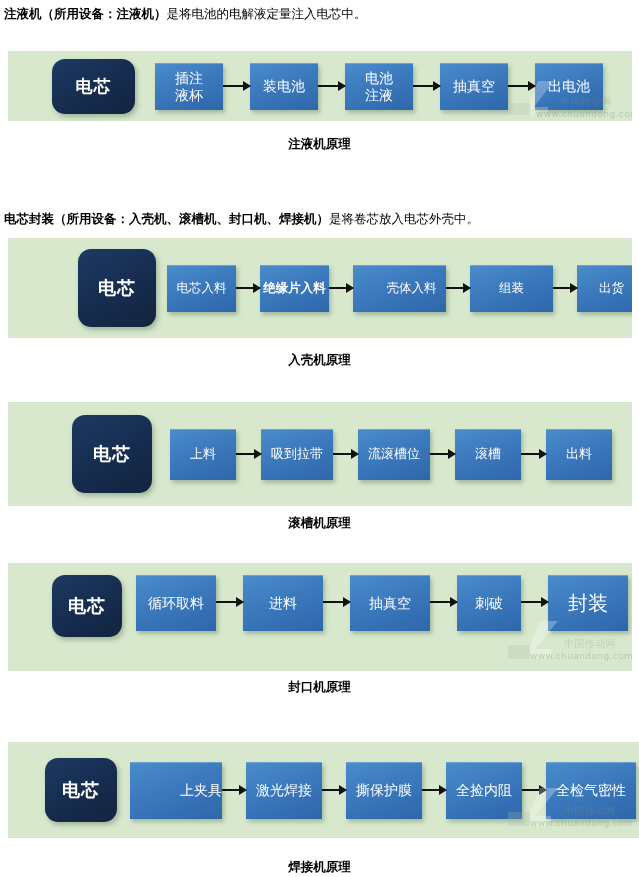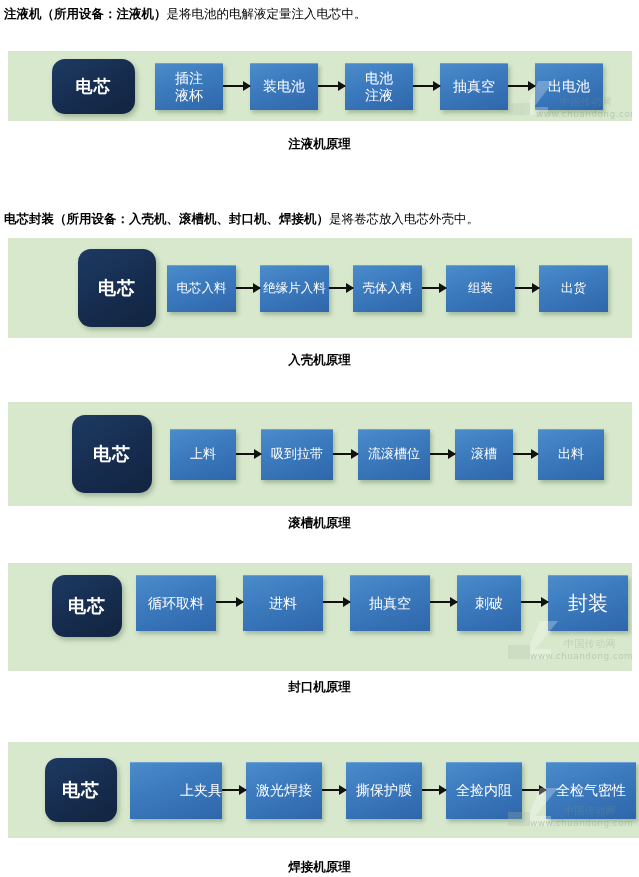--- a/index.html
+++ b/index.html
@@ -196,35 +196,35 @@
       </div>
       <div style="width:11px;flex:none;"></div>
 
       <div class="step" style="width:69px;height:46px;font-size:12.5px;">
         <span>电芯入料</span>
       </div>
       <div class="arrow" style="width:24px;">
           <i></i>
         </div>
 
-      <div class="step" style="width:69px;height:46px;font-size:12.5px;">
+      <div class="step" style="width:69px;height:46px;font-size:12.5px;font-weight:bold;">
         <span>绝缘片入料</span>
       </div>
       <div class="arrow" style="width:24px;">
           <i></i>
         </div>
 
-      <div class="step" style="width:69px;height:46px;font-size:12.5px;">
+      <div class="step" style="width:69px;height:46px;font-size:12.5px;padding-left:24px;">
         <span>壳体入料</span>
       </div>
       <div class="arrow" style="width:24px;">
           <i></i>
         </div>
 
-      <div class="step" style="width:69px;height:46px;font-size:12.5px;">
+      <div class="step" style="width:83px;height:46px;font-size:12.5px;">
         <span>组装</span>
       </div>
       <div class="arrow" style="width:24px;">
           <i></i>
         </div>
 
       <div class="step" style="width:69px;height:46px;font-size:12.5px;">
         <span>出货</span>
       </div>
     </div>
@@ -253,21 +253,21 @@
           <i></i>
         </div>
 
       <div class="step" style="width:72px;height:50px;font-size:13px;">
         <span>流滚槽位</span>
       </div>
       <div class="arrow" style="width:25px;">
           <i></i>
         </div>
 
-      <div class="step" style="width:58px;height:50px;font-size:13px;">
+      <div class="step" style="width:66px;height:50px;font-size:13px;">
         <span>滚槽</span>
       </div>
       <div class="arrow" style="width:25px;">
           <i></i>
         </div>
 
       <div class="step" style="width:66px;height:50px;font-size:13px;">
         <span>出料</span>
       </div>
     </div>

